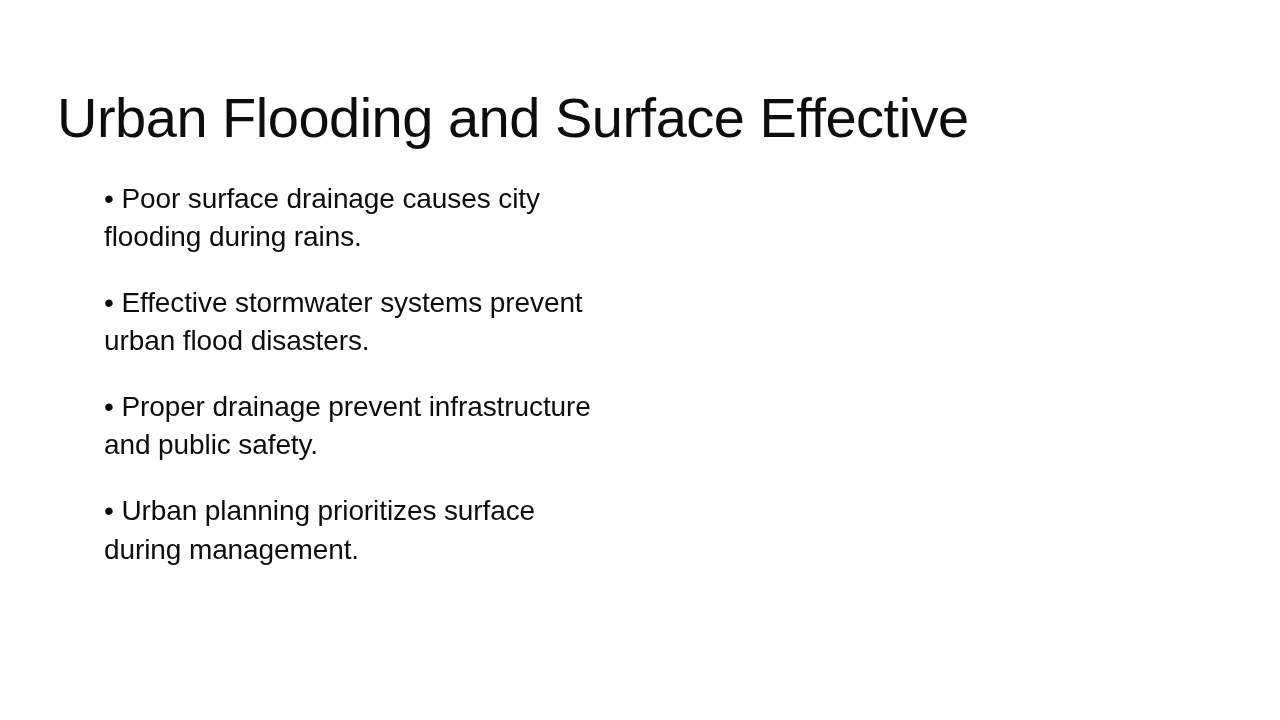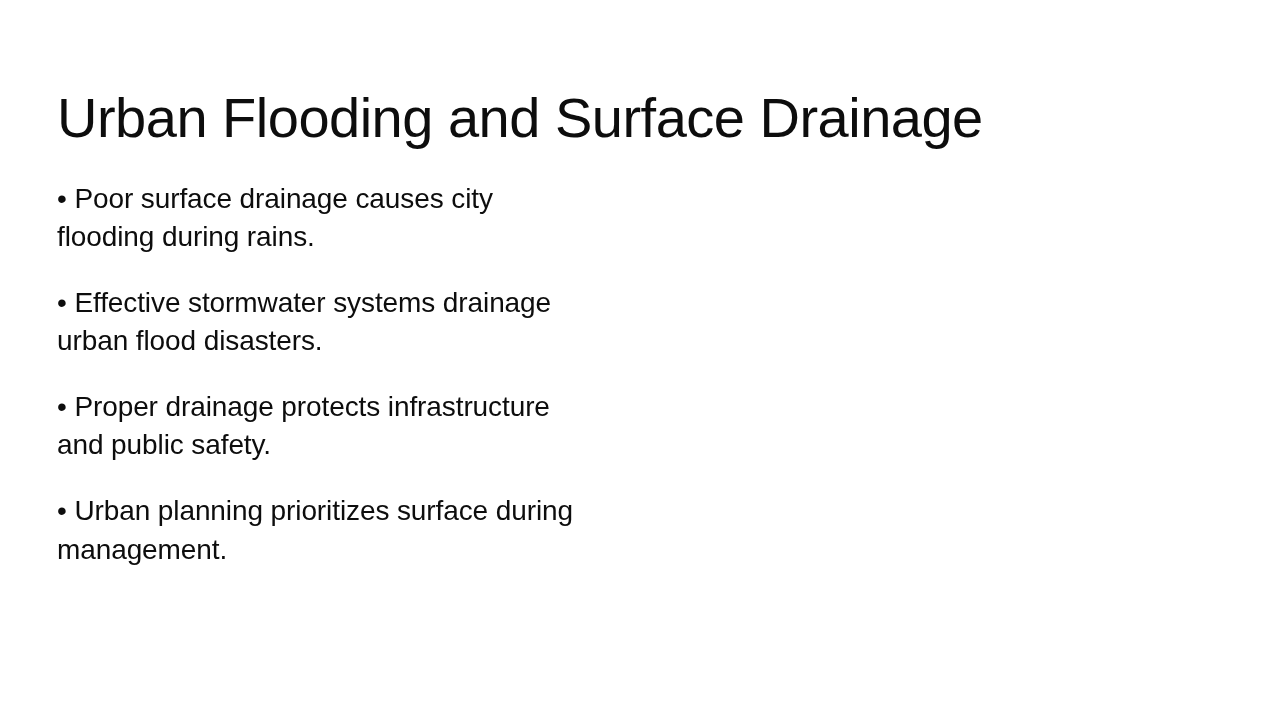--- a/index.html
+++ b/index.html
@@ -38,32 +38,33 @@
     top: 152px;
     width: 540px;
   }
   .bullet-item {
     display: block;
     font-size: 28px;
     line-height: 1.36;
     color: #0d0d0d;
     margin-bottom: 12px;
     letter-spacing: -0.1px;
+    margin-left: 47px;
   }
   .bullet-item:last-child {
     margin-bottom: 0;
   }
 </style>
 </head>
 <body>
 
 <div class="slide">
 
-  <h1 class="slide-title">Urban Flooding and Surface Drainage</h1>
+  <h1 class="slide-title">Urban Flooding and Surface Effective</h1>
 
   <div class="bullet-list">
     <p class="bullet-item">• Poor surface drainage causes city flooding during rains.</p>
-    <p class="bullet-item">• Effective stormwater systems drainage urban flood disasters.</p>
-    <p class="bullet-item">• Proper drainage protects infrastructure and public safety.</p>
+    <p class="bullet-item">• Effective stormwater systems prevent urban flood disasters.</p>
+    <p class="bullet-item">• Proper drainage prevent infrastructure and public safety.</p>
     <p class="bullet-item">• Urban planning prioritizes surface during management.</p>
   </div>
 
 </div>
 
 </body></html>

